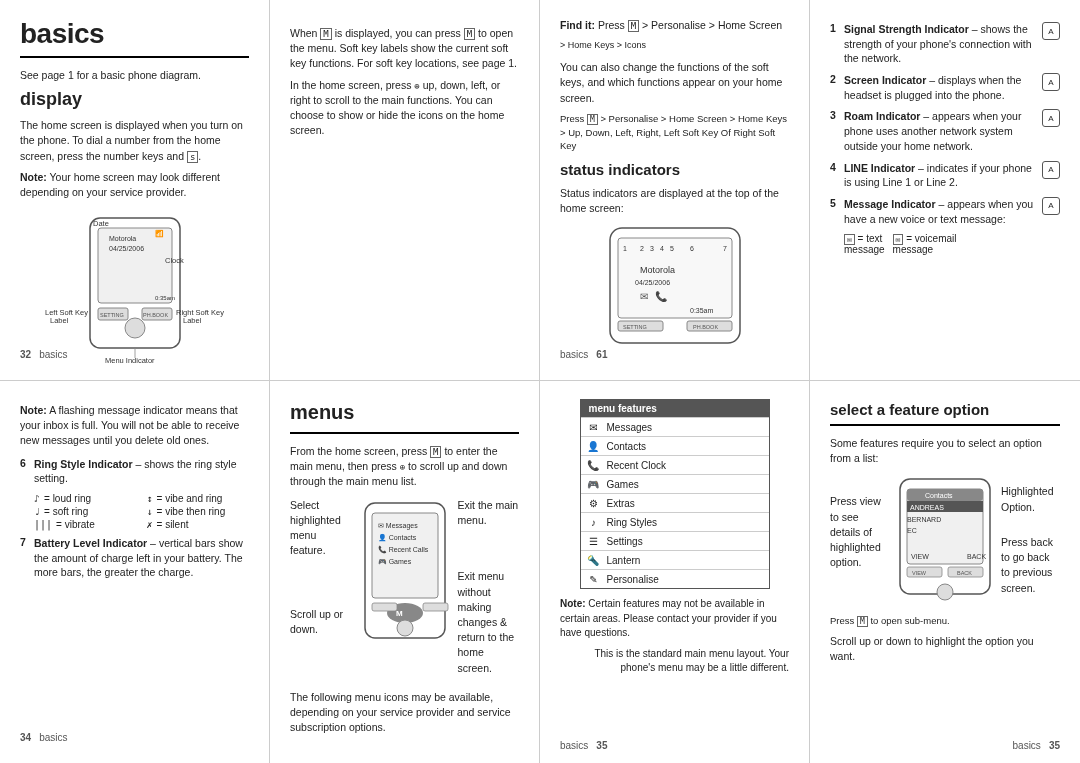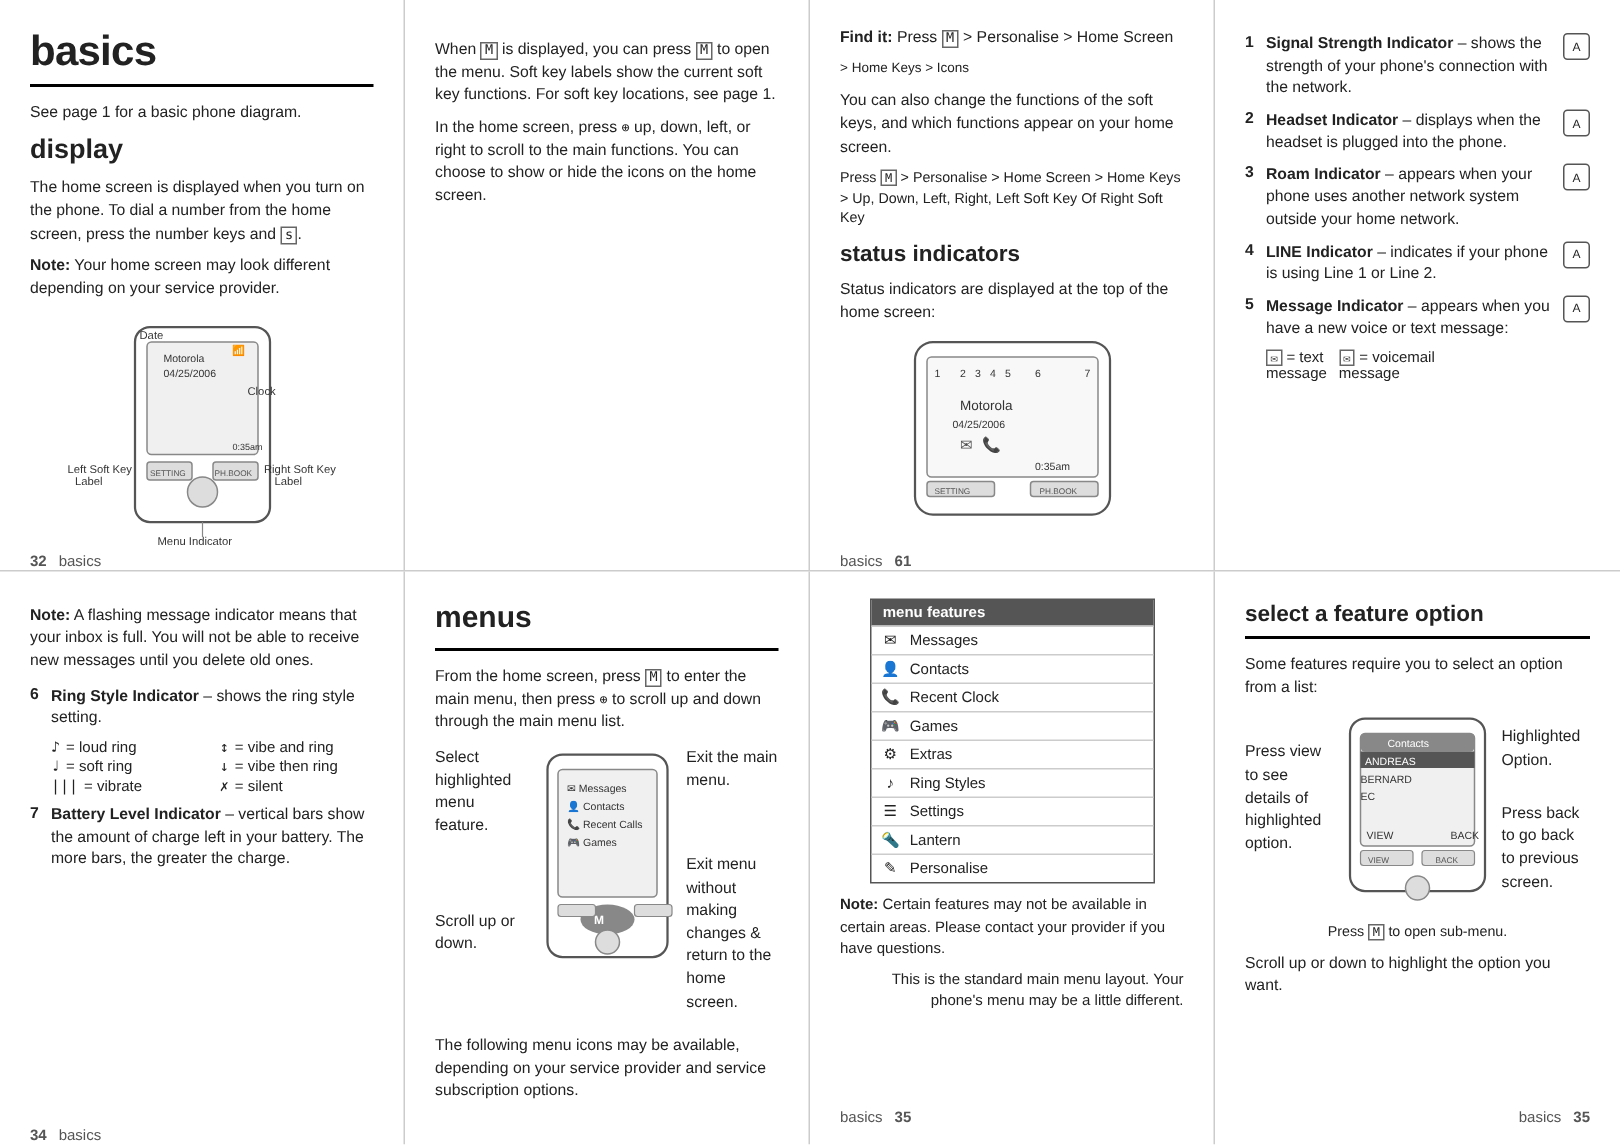--- a/index.html
+++ b/index.html
@@ -75,21 +75,21 @@
       margin-bottom: 6px;
       color: #222;
     }
 
     .note-label {
       font-weight: bold;
     }
 
     .page-footer {
       position: absolute;
-      bottom: 0;
+      bottom: 20px;
       left: 20px;
       font-size: 10px;
       color: #555;
       display: flex;
       gap: 8px;
     }
 
     .page-num {
       font-weight: bold;
     }
@@ -322,21 +322,21 @@
           <span class="item-body">
             <span class="bold">Signal Strength Indicator</span>
             – shows the strength of your phone's connection with the network.
           </span>
           <span class="item-icon" style="font-size:8px;">A</span>
         </div>
 
         <div class="indicator-item">
           <span class="item-num">2</span>
           <span class="item-body">
-            <span class="bold">Headset Indicator</span>
+            <span class="bold">Screen Indicator</span>
             – displays when the headset is plugged into the phone.
           </span>
           <span class="item-icon" style="font-size:8px;">A</span>
         </div>
 
         <div class="indicator-item">
           <span class="item-num">3</span>
           <span class="item-body">
             <span class="bold">Roam Indicator</span>
             – appears when your phone uses another network system outside your home network.
@@ -563,21 +563,21 @@
             <circle cx="50" cy="118" r="8" fill="#ddd" stroke="#888" stroke-width="1"></circle>
           </svg>
         </div>
 
         <div style="font-size:9px;width:60px;padding-top:10px;">
           <p style="margin-bottom:20px;">Highlighted Option.</p>
           <p>Press back to go back to previous screen.</p>
         </div>
       </div>
 
-      <p style="font-size:9.5px;text-align:center;margin-bottom:6px;">
+      <p style="font-size:9.5px;text-align:left;margin-bottom:6px;">
         Press <span style="font-family:monospace;border:1px solid #666;padding:0 2px;font-size:8px;">M</span> to open sub-menu.
       </p>
       <p>Scroll up or down to highlight the option you want.</p>
 
       <div class="page-footer" style="position:absolute;bottom:12px;right:20px;left:auto;">
         <span>basics</span>
         <span class="page-num">35</span>
       </div>
     </div>
 

